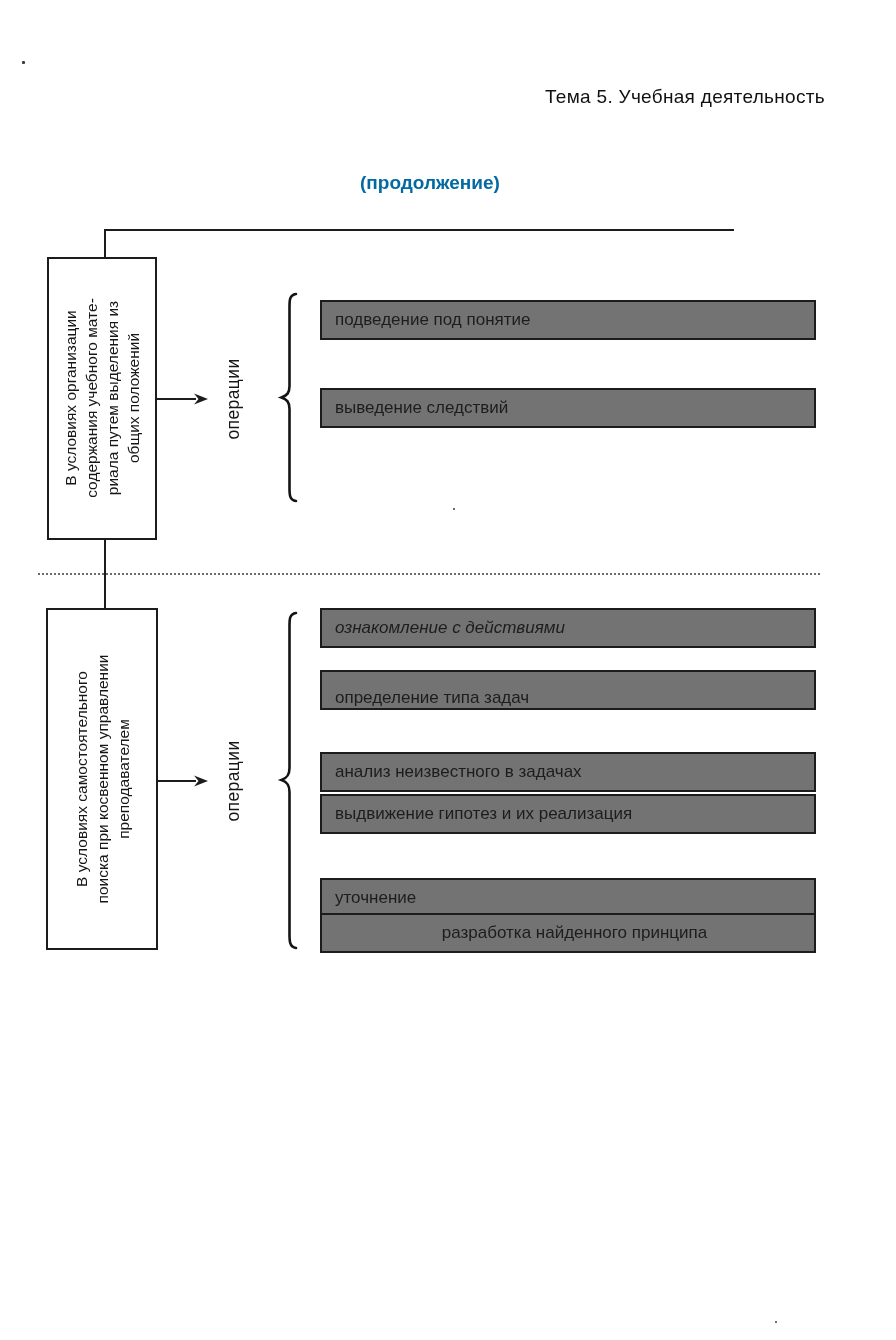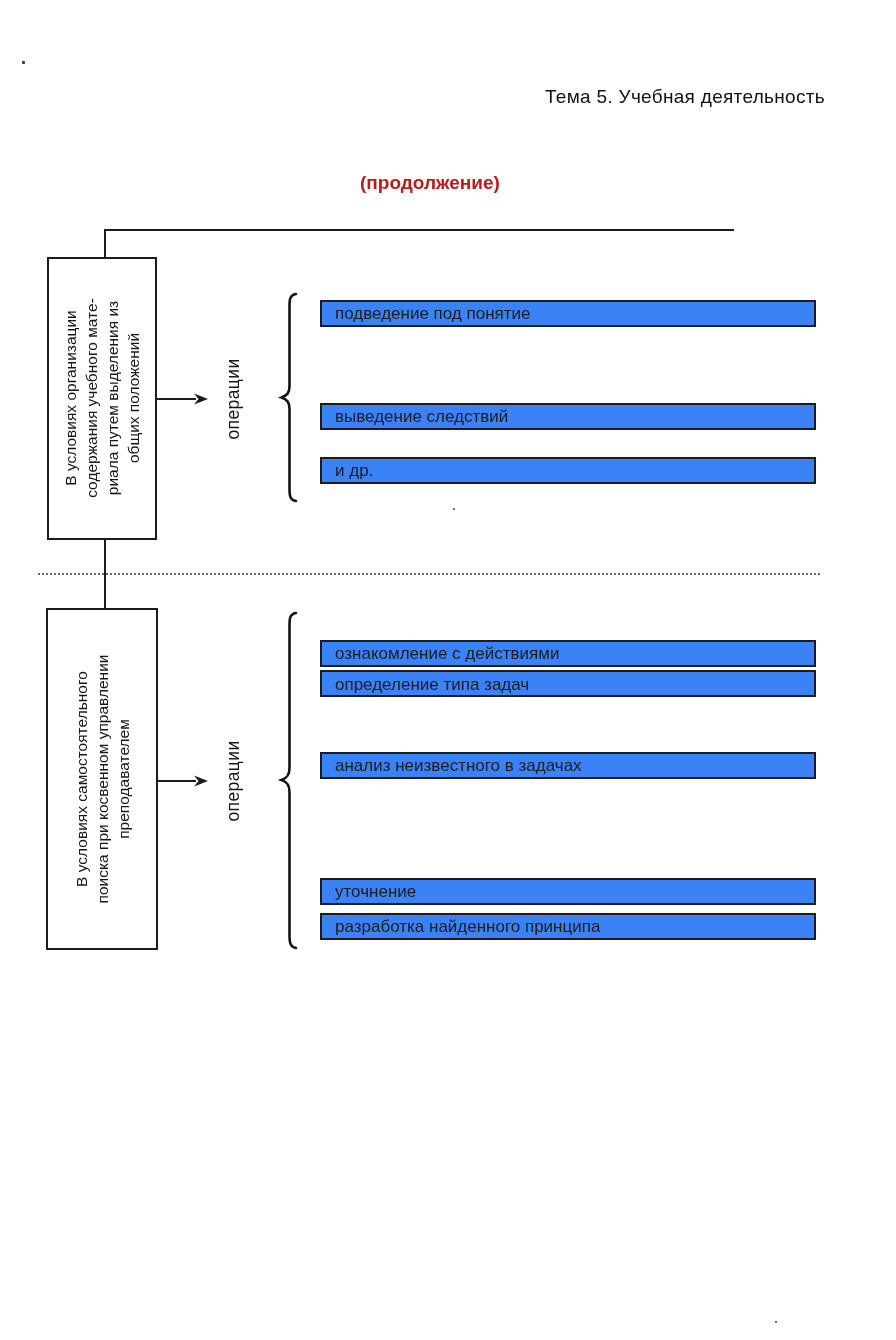--- a/index.html
+++ b/index.html
@@ -21,21 +21,21 @@
     letter-spacing: 0.3px;
     color: #111;
     white-space: nowrap;
   }
   .subtitle {
     position: absolute;
     left: 360px;
     top: 172px;
     font-size: 19px;
     font-weight: 700;
-    color: #b91c1c;
+    color: #0369a1;
     white-space: nowrap;
   }
   .hline, .vline {
     position: absolute;
     background: #1c1c1c;
   }
   .dotted-sep {
     position: absolute;
     left: 38px;
     top: 573px;
@@ -67,24 +67,24 @@
     white-space: nowrap;
   }
   .arrow-svg, .brace-svg {
     position: absolute;
     display: block;
   }
   .op-box {
     position: absolute;
     left: 320px;
     width: 496px;
-    height: 27px;
+    height: 40px;
     border: 2px solid #1c1c1c;
     box-sizing: border-box;
-    background: #3b82f6;
+    background: #737373;
     display: flex;
     align-items: center;
     padding-left: 13px;
     font-size: 17px;
     color: #1d1d1d;
   }
   .speck {
     position: absolute;
     width: 3px;
     height: 3px;
@@ -119,56 +119,56 @@
 
   <div class="oper-label" style="left:233px; top:399px;">операции</div>
 
   <svg class="brace-svg" style="left:277px; top:291px;" width="22" height="213" viewBox="0 0 22 213">
     <path d="M19 3 C12 4, 12.5 10, 12.5 18 L12.5 95 C12.5 102, 10 104.5, 4.5 106.5 C10 108.5, 12.5 111, 12.5 118 L12.5 195 C12.5 203, 12 209, 19 210" fill="none" stroke="#141414" stroke-width="2.6" stroke-linecap="round"></path>
   </svg>
 
   <div class="op-box" style="top:300px;">
     <span>подведение под понятие</span>
   </div>
-  <div class="op-box" style="top:403px;text-align:center;">
+  <div class="op-box" style="top:388px;text-align:center;">
     <span>выведение следствий</span>
-  </div>
-  <div class="op-box" style="top:457px;">
-    <span>и др.</span>
   </div>
 
   <div class="cond-box" style="left:46px; top:608px; width:112px; height:342px;"></div>
   <div class="rot-text" style="left:102px; top:779px; width:332px;">В условиях самостоятельного
 поиска при косвенном управлении
 преподавателем</div>
 
   <svg class="arrow-svg" style="left:156px; top:773px;" width="52" height="16" viewBox="0 0 52 16">
     <line x1="1" y1="8" x2="40" y2="8" stroke="#1c1c1c" stroke-width="2"></line>
     <path d="M38 2.5 L52 8 L38 13.5 L42.5 8 Z" fill="#1c1c1c"></path>
   </svg>
 
   <div class="oper-label" style="left:233px; top:781px;">операции</div>
 
   <svg class="brace-svg" style="left:277px; top:610px;" width="22" height="340" viewBox="0 0 22 340">
     <path d="M19 3 C12 4, 12.5 10, 12.5 18 L12.5 158 C12.5 165, 10 168, 4.5 170 C10 172, 12.5 175, 12.5 182 L12.5 322 C12.5 330, 12 337, 19 338" fill="none" stroke="#141414" stroke-width="2.6" stroke-linecap="round"></path>
   </svg>
 
-  <div class="op-box" style="top:640px;">
+  <div class="op-box" style="top:608px;font-style:italic;">
     <span>ознакомление с действиями</span>
   </div>
   <div class="op-box" style="top:670px;align-items:flex-end;">
     <span>определение типа задач</span>
   </div>
   <div class="op-box" style="top:752px;">
     <span>анализ неизвестного в задачах</span>
   </div>
+  <div class="op-box" style="top:794px;">
+    <span>выдвижение гипотез и их реализация</span>
+  </div>
   <div class="op-box" style="top:852px;margin-top:26px;">
     <span>уточнение</span>
   </div>
-  <div class="op-box" style="top:913px;">
+  <div class="op-box" style="top:913px;justify-content:center;">
     <span>разработка найденного принципа</span>
   </div>
 
   <div class="speck" style="left:22px; top:61px;"></div>
   <div class="speck" style="left:453px; top:508px; width:2px; height:2px;"></div>
   <div class="speck" style="left:775px; top:1321px; width:2px; height:2px;"></div>
 
 </div>
 
 </body></html>

